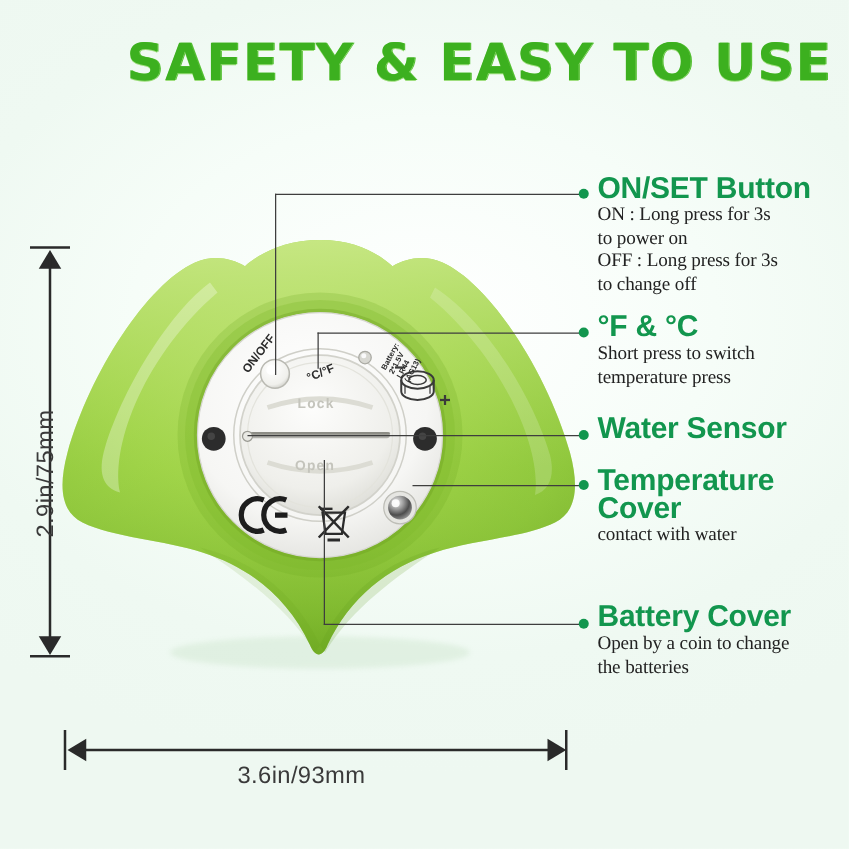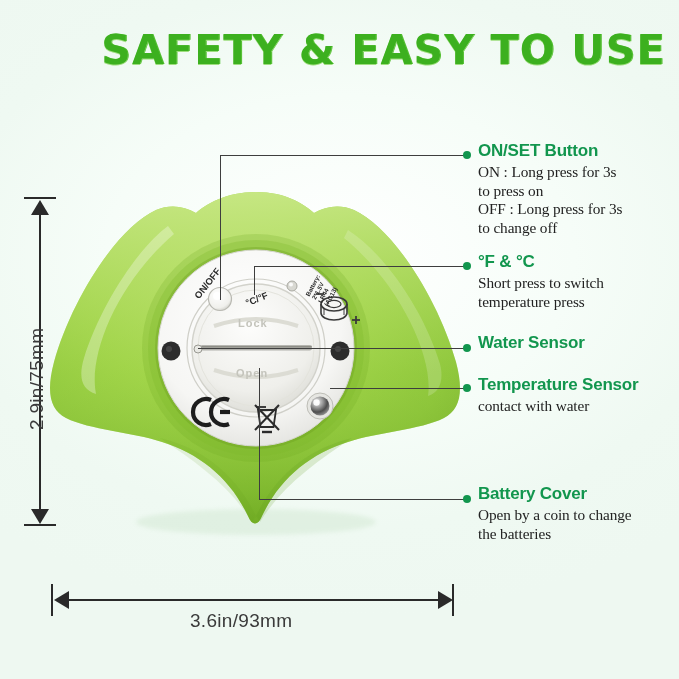--- a/index.html
+++ b/index.html
@@ -21,21 +21,21 @@
     font-size:41px;font-weight:bold;letter-spacing:1.2px;
     color:#3cb01f;
     text-shadow:0 1px 0 #9ede7e, 1px 0 0 #55c033;
     white-space:nowrap;
     padding-left:44px;
   }
 
   
   .callout{position:absolute;left:478px;}
   .callout .hd{
-    color:#12964e;font-weight:bold;font-size:17px;line-height:22px;
+    color:#12964e;font-weight:bold;font-size:24px;line-height:22px;
     letter-spacing:-0.2px;white-space:nowrap;
   }
   .callout .hd.wrap{white-space:normal;max-width:175px;}
   .callout .bd{
     color:#222;font-size:15.3px;line-height:18.6px;margin-top:1px;
     letter-spacing:-0.1px;
     font-family:Liberation Serif, serif;
   }
   .bullet{
     position:absolute;width:8px;height:8px;border-radius:50%;
@@ -263,40 +263,40 @@
   <div class="bullet" style="left:463px;top:384px;"></div>
 
   <div class="lead v" style="left:259px;top:368px;height:132px;"></div>
   <div class="lead h" style="left:259px;top:499px;width:206px;"></div>
   <div class="bullet" style="left:463px;top:495px;"></div>
 
   <div class="callout" style="top:140px;">
     <div class="hd">ON/SET Button</div>
     <div class="bd">
       <div>ON : Long press for 3s</div>
-      <div>to press on</div>
+      <div>to power on</div>
       <div>OFF : Long press for 3s</div>
       <div>to change off</div>
     </div>
   </div>
 
   <div class="callout" style="top:251px;">
     <div class="hd">°F &amp; °C</div>
     <div class="bd">
       <div>Short press to switch</div>
       <div>temperature press</div>
     </div>
   </div>
 
   <div class="callout" style="top:332px;">
     <div class="hd">Water Sensor</div>
   </div>
 
   <div class="callout" style="top:374px;">
-    <div class="hd wrap">Temperature Sensor</div>
+    <div class="hd wrap">Temperature Cover</div>
     <div class="bd">
       <div>contact with water</div>
     </div>
   </div>
 
   <div class="callout" style="top:483px;">
     <div class="hd">Battery Cover</div>
     <div class="bd">
       <div>Open by a coin to change</div>
       <div>the batteries</div>

